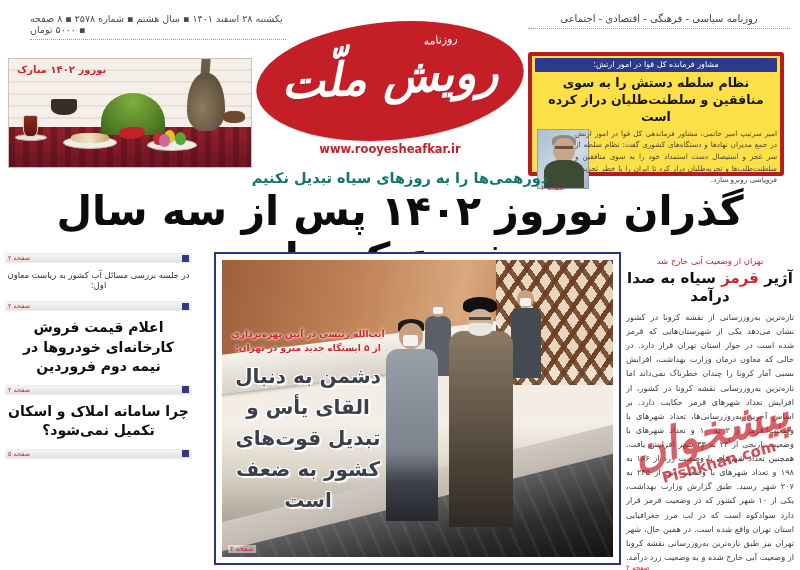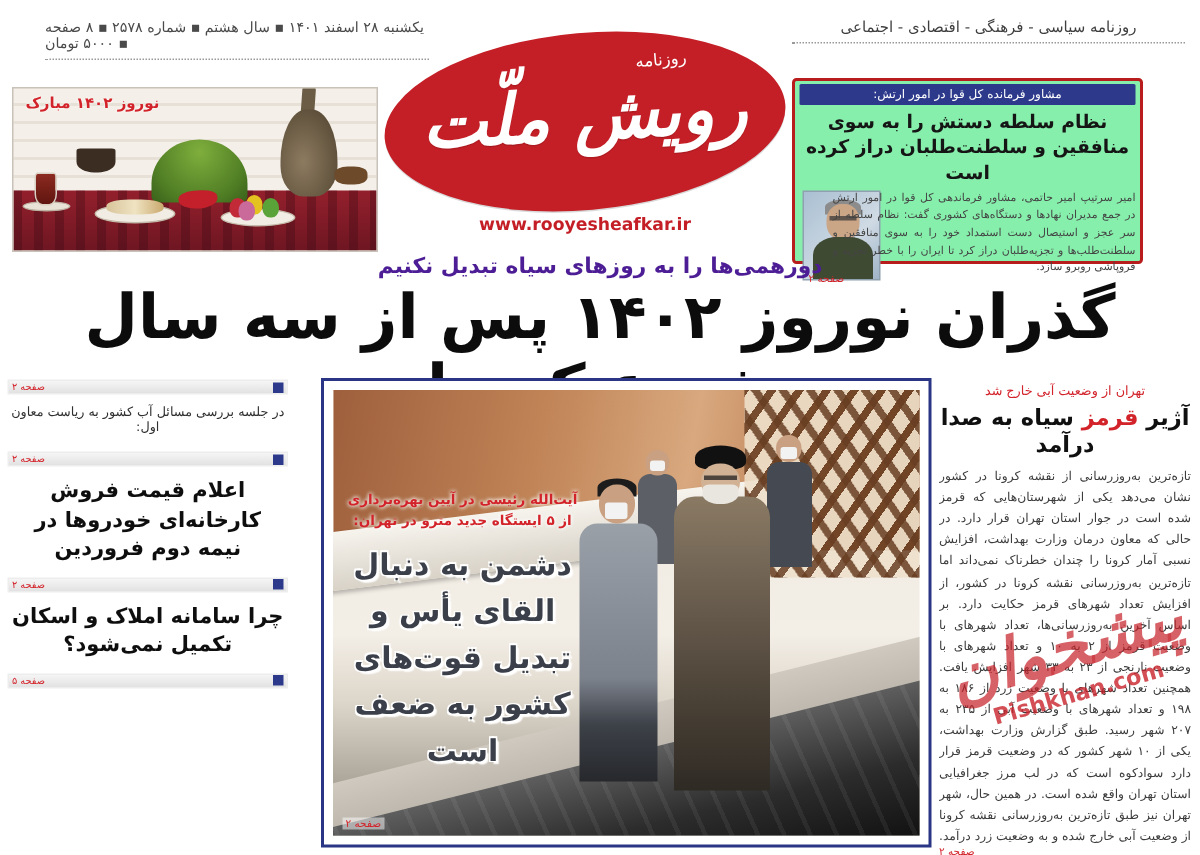--- a/index.html
+++ b/index.html
@@ -63,22 +63,22 @@
   .egg.e1 { bottom:22px; left:144px; background:#c22a38; }
   .egg.e2 { bottom:24px; left:155px; background:#e4c320; }
   .egg.e3 { bottom:22px; left:166px; background:#5aa339; }
   .egg.e4 { bottom:20px; left:150px; background:#c96a9a; }
   .nowruz-greet { position:absolute; top:5px; left:8px; color:#d3232a; font-weight:bold;
     font-size:10px; text-shadow:0 0 2px #fff; }
   .date-tassel { position:absolute; bottom:44px; left:214px; width:22px; height:12px;
     background:#6d4a2a; border-radius:40%; }
 
   
-  .tr-article { position:absolute; top:52px; left:528px; width:234px; height:124px;
-    border:2px solid #b91c1c; border-radius:3px; padding:2px 3px; background:#86efac; }
+  .tr-article { position:absolute; top:52px; left:528px; width:256px; height:124px;
+    border:4px solid #b91c1c; border-radius:3px; padding:2px 3px; background:#fde047; }
   .tr-kicker { background:#2d3a8c; color:#fff; text-align:center; font-size:8px;
     padding:2px 0 3px; border-radius:1px; }
   .tr-headline { text-align:center; font-size:12.5px; font-weight:bold; color:#151515;
     line-height:1.35; padding:3px 2px 2px; }
   .tr-bodywrap { position:relative; height:64px; }
   .tr-photo { position:absolute; top:1px; left:2px; width:52px; height:60px;
     background:linear-gradient(135deg,#a9bfd2,#cfdae4 60%,#9fb4c6); border:1px solid #8fa0ae;
     overflow:hidden; }
   .tr-photo .head { position:absolute; top:8px; left:15px; width:22px; height:24px;
     background:#caa586; border-radius:45%; }
@@ -87,21 +87,21 @@
   .tr-photo .glasses { position:absolute; top:16px; left:17px; width:18px; height:3px;
     background:#333; opacity:.7; }
   .tr-photo .uniform { position:absolute; top:30px; left:6px; width:40px; height:30px;
     background:#3f4a33; border-radius:40% 40% 0 0; }
   .tr-body { position:absolute; top:0; right:0; width:202px; height:62px; overflow:hidden;
     font-size:7.3px; color:#444; text-align:justify; line-height:1.6; direction:rtl; }
   .tr-pageref { position:absolute; bottom:0px; left:6px; color:#d3232a; font-size:7px; }
 
   
   .lead { position:absolute; top:170px; left:0; width:800px; text-align:center; }
-  .lead-kicker { font-size:14.5px; font-weight:bold; color:#4c1d95; }
+  .lead-kicker { font-size:14.5px; font-weight:bold; color:#0f766e; }
   .lead-headline { font-size:41px; font-weight:900; color:#0c0c0c; line-height:1.15;
     letter-spacing:-1px; margin-top:2px; }
 
   
   .left-col { position:absolute; top:251px; left:5px; width:187px; }
   .sep { display:flex; align-items:center; justify-content:space-between; height:10px;
     background:linear-gradient(180deg,#f5f5f5,#e2e2e2); border:1px solid #ededed;
     padding:0 2px; margin:2px 0; direction:ltr; }
   .sep-page { color:#d3232a; font-size:6.5px; line-height:1; }
   .sep-sq { width:7px; height:7px; background:#2d3a8c; }

